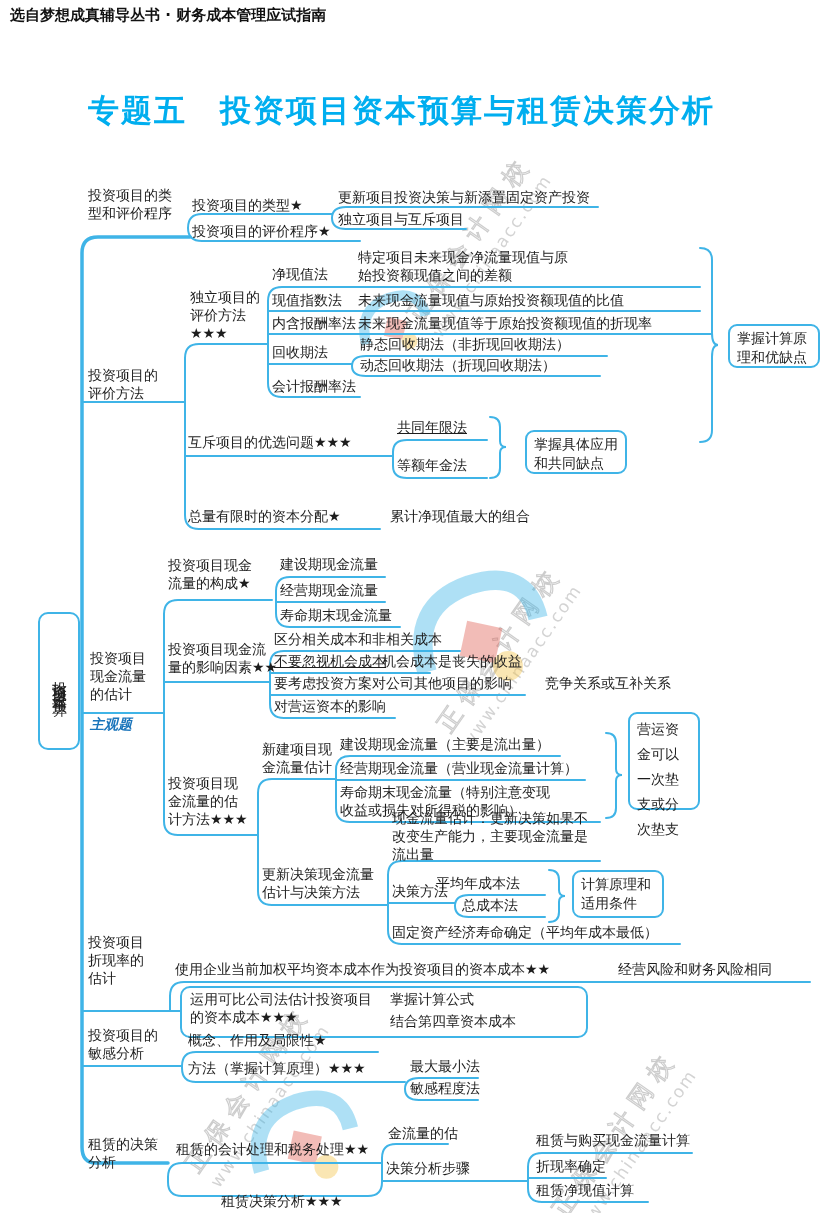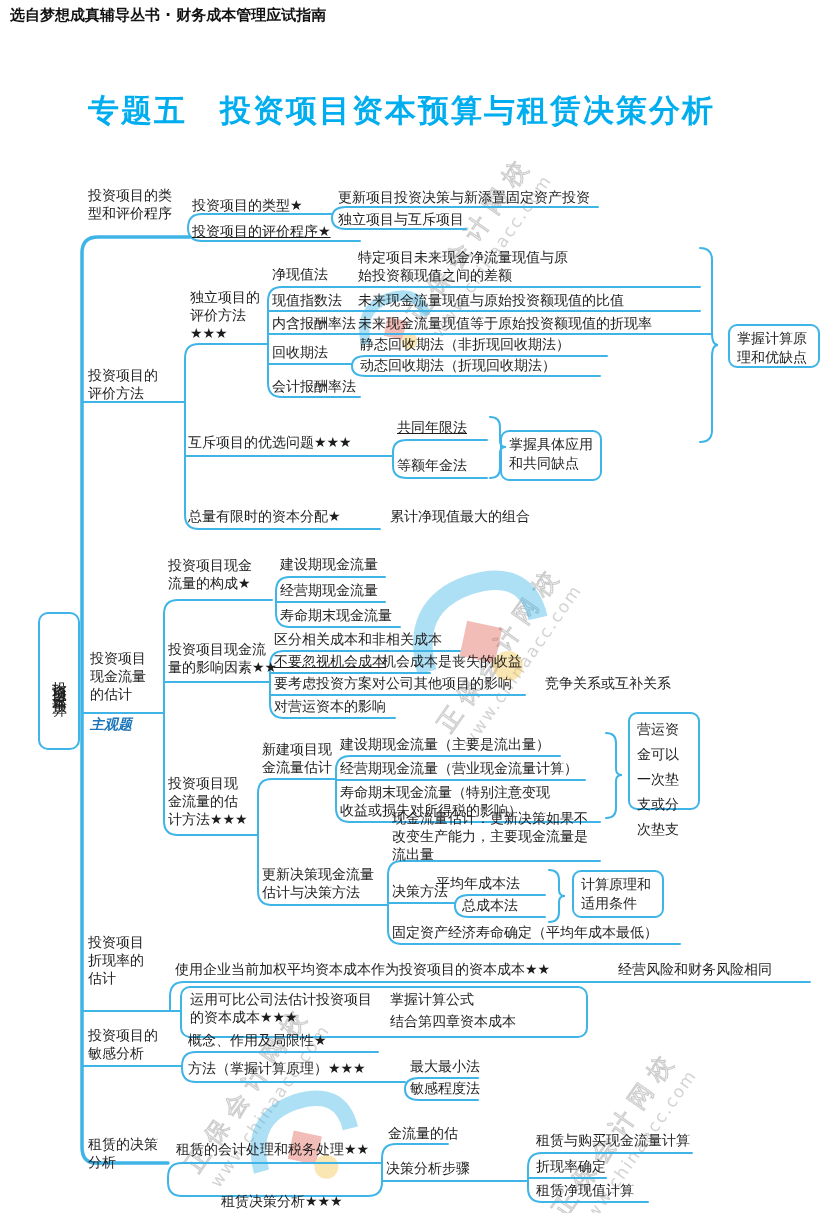--- a/index.html
+++ b/index.html
@@ -111,21 +111,21 @@
 
   <div class="rootbox">
     <span>投资项目资本预算</span>
   </div>
 
   <div class="nd" style="left:88px;top:186px;">投资项目的类
 型和评价程序</div>
   <div class="nd" style="left:192px;top:196px;">投资项目的类型★</div>
   <div class="nd" style="left:338px;top:188px;">更新项目投资决策与新添置固定资产投资</div>
   <div class="nd" style="left:338px;top:210px;">独立项目与互斥项目</div>
-  <div class="nd" style="left:192px;top:222px;text-decoration:underline;">投资项目的评价程序★</div>
+  <div class="nd" style="left:192px;top:222px;">投资项目的评价程序★</div>
 
   <div class="nd" style="left:88px;top:366px;">投资项目的
 评价方法</div>
   <div class="nd" style="left:190px;top:288px;">独立项目的
 评价方法
 ★★★</div>
   <div class="nd" style="left:272px;top:265px;">净现值法</div>
   <div class="nd" style="left:358px;top:248px;">特定项目未来现金净流量现值与原
 始投资额现值之间的差额</div>
   <div class="nd" style="left:272px;top:291px;">现值指数法</div>
@@ -133,21 +133,21 @@
   <div class="nd" style="left:272px;top:314px;">内含报酬率法</div>
   <div class="nd" style="left:358px;top:314px;">未来现金流量现值等于原始投资额现值的折现率</div>
   <div class="nd" style="left:272px;top:343px;">回收期法</div>
   <div class="nd" style="left:360px;top:335px;">静态回收期法（非折现回收期法）</div>
   <div class="nd" style="left:360px;top:356px;">动态回收期法（折现回收期法）</div>
   <div class="nd" style="left:272px;top:377px;">会计报酬率法</div>
   <div class="nbox" style="left:728px;top:324px;width:92px;height:44px;">掌握计算原理和优缺点</div>
   <div class="nd" style="left:188px;top:433px;">互斥项目的优选问题★★★</div>
   <div class="nd" style="left:397px;top:418px;text-decoration:underline;">共同年限法</div>
   <div class="nd" style="left:397px;top:456px;">等额年金法</div>
-  <div class="nbox" style="left:500px;top:430px;width:102px;height:51px;">掌握具体应用和共同缺点</div>
+  <div class="nbox" style="left:525px;top:430px;width:102px;height:44px;">掌握具体应用和共同缺点</div>
   <div class="nd" style="left:188px;top:507px;">总量有限时的资本分配★</div>
   <div class="nd" style="left:390px;top:507px;">累计净现值最大的组合</div>
 
   <div class="nd" style="left:90px;top:649px;">投资项目
 现金流量
 的估计</div>
   <div class="subj" style="left:90px;top:716px;">主观题</div>
   <div class="nd" style="left:168px;top:556px;">投资项目现金
 流量的构成★</div>
   <div class="nd" style="left:280px;top:555px;">建设期现金流量</div>

